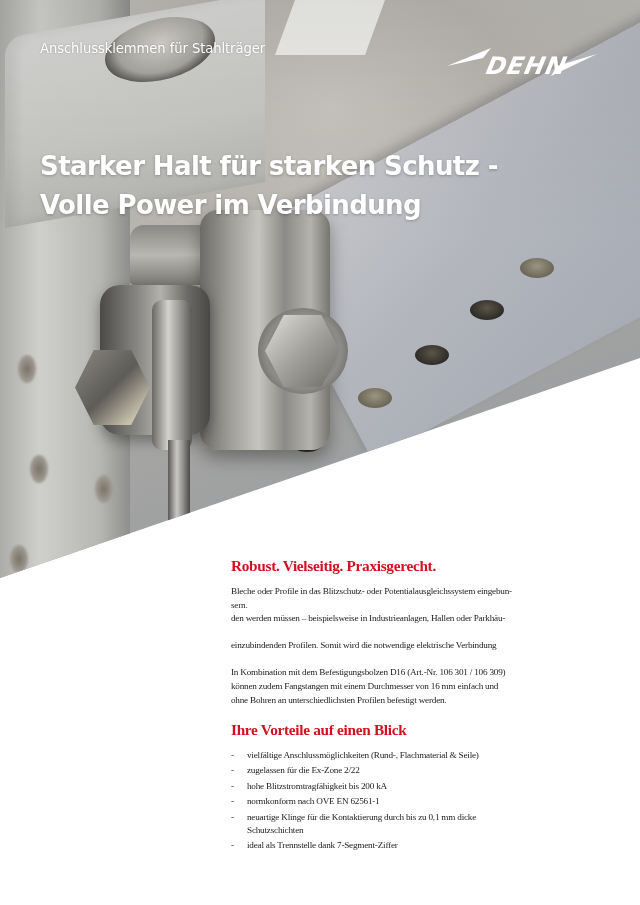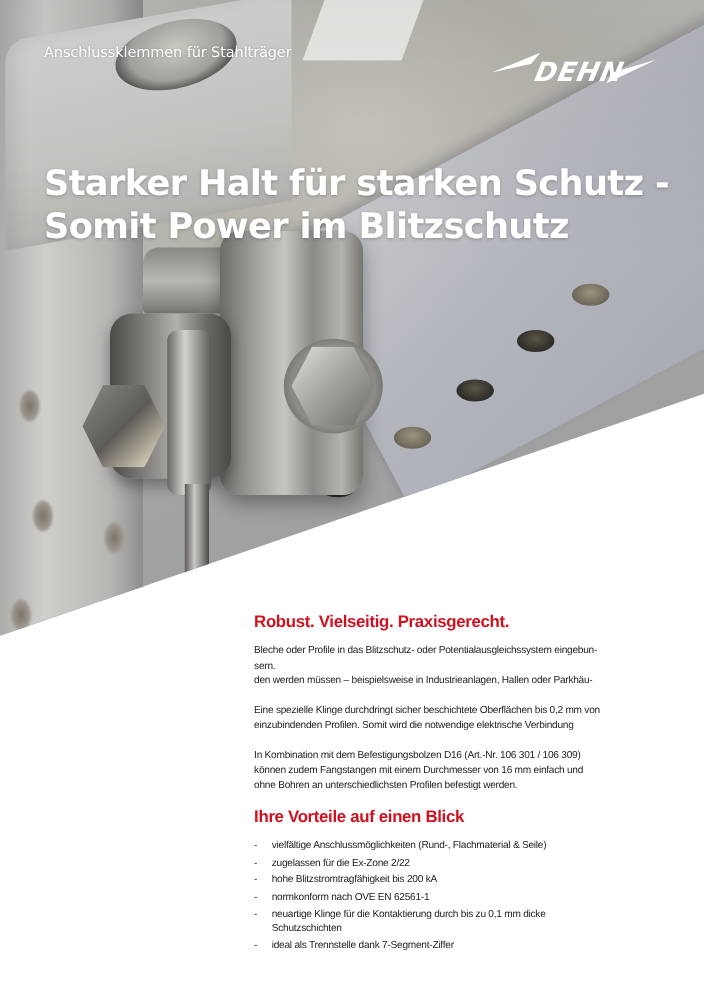--- a/index.html
+++ b/index.html
@@ -110,30 +110,30 @@
       font-family: "DejaVu Sans", sans-serif;
       font-size: 13.2px; color: #ffffff; letter-spacing: -0.1px;
       text-shadow: 0 0 2px rgba(0,0,0,0.25);
     }
     .logo {
       position: absolute; left: 447px; top: 36px; width: 150px; height: 48px;
     }
     .headline {
       position: absolute; left: 40px; top: 147px; width: 590px;
       font-family: "DejaVu Sans", sans-serif; font-weight: bold;
-      font-size: 32px; line-height: 39px; color: #ffffff;
+      font-size: 26px; line-height: 39px; color: #ffffff;
       letter-spacing: -0.6px;
       text-shadow: 0 1px 3px rgba(0,0,0,0.25);
     }
     .headline span { display: block; white-space: nowrap; }
 
     
     .content {
       position: absolute; left: 231px; top: 556px; width: 380px;
-      font-family: Liberation Sans, sans-serif; color: #1d1d1b;
+      font-family: Liberation Serif, serif; color: #1d1d1b;
     }
     .section-title {
       color: #d0111f; font-size: 15.3px; line-height: 20px;
       letter-spacing: -0.3px; margin-bottom: 9px; white-space: nowrap;
     }
     .para {
       font-size: 9.2px; line-height: 13.6px; letter-spacing: -0.22px;
       margin-bottom: 13.5px;
     }
     .para span { display: block; white-space: nowrap; }
@@ -182,34 +182,33 @@
 <div class="kicker">Anschlussklemmen für Stahlträger</div>
 
 <svg class="logo" viewBox="0 0 150 48">
   <polygon points="0,30 44,12 36,22" fill="#ffffff"></polygon>
   <polygon points="104,40 150,18 110,30" fill="#ffffff"></polygon>
   <text x="40" y="38" font-family="DejaVu Sans, sans-serif" font-weight="bold" font-style="italic" font-size="24" fill="#ffffff" transform="skewX(-12) translate(6,0)" letter-spacing="1">DEHN</text>
 </svg>
 
 <h1 class="headline">
   <span>Starker Halt für starken Schutz -</span>
-  <span>Somit Power im Blitzschutz</span>
+  <span>Volle Power im Verbindung</span>
 </h1>
 
 <div class="content">
   <h2 class="section-title">Robust. Vielseitig. Praxisgerecht.</h2>
 
   <p class="para">
     <span>Bleche oder Profile in das Blitzschutz- oder Potentialausgleichssystem eingebun-</span>
     <span>sern.</span>
     <span>den werden müssen – beispielsweise in Industrieanlagen, Hallen oder Parkhäu-</span>
   </p>
 
   <p class="para">
-    <span>Eine spezielle Klinge durchdringt sicher beschichtete Oberflächen bis 0,2 mm von</span>
     <span>einzubindenden Profilen. Somit wird die notwendige elektrische Verbindung</span>
   </p>
 
   <p class="para">
     <span>In Kombination mit dem Befestigungsbolzen D16 (Art.-Nr. 106 301 / 106 309)</span>
     <span>können zudem Fangstangen mit einem Durchmesser von 16 mm einfach und</span>
     <span>ohne Bohren an unterschiedlichsten Profilen befestigt werden.</span>
   </p>
 
   <h2 class="section-title second">Ihre Vorteile auf einen Blick</h2>

